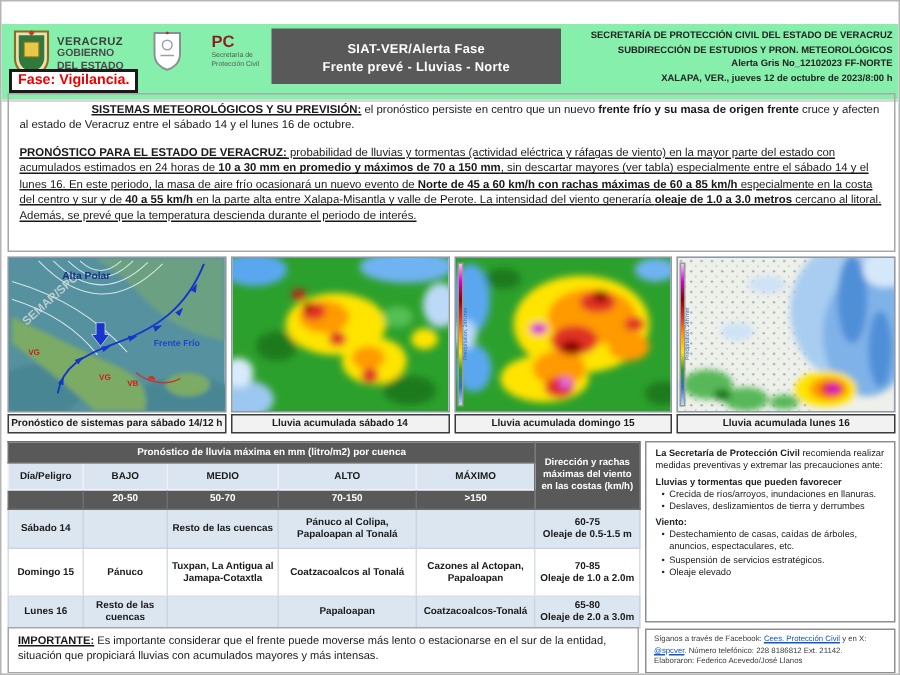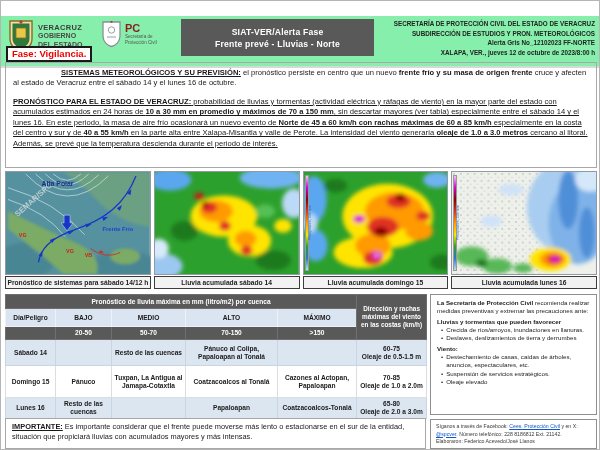--- a/index.html
+++ b/index.html
@@ -5,21 +5,21 @@
   * { margin:0; padding:0; box-sizing:border-box; }
   html,body { background:#e8e8e8; }
   body { font-family:"Liberation Sans", sans-serif; }
   .page { position:relative; width:600px; height:450px; background:#fff; border:1px solid #b5b5b5; overflow:hidden; }
 
   
   .hdr { position:absolute; top:0; left:0; right:0; height:52px; border-bottom:2px solid #d8d8d8; background:#86efac;margin-top:15px; }
   .gov-logo { position:absolute; left:7px; top:4px; display:flex; align-items:center; gap:4px; }
   .gov-text { font-size:7px; font-weight:bold; color:#4a4a4a; line-height:1.25; }
   .gov-text .t1 { font-size:7.5px; color:#3d3d3d; letter-spacing:.3px; }
-  .pc-logo { position:absolute; left:100px; top:5px; display:flex; align-items:center; gap:3px; }
+  .pc-logo { position:absolute; left:100px; top:5px; display:flex; align-items:center; gap:19px; }
   .pc-abbr { font-size:11px; font-weight:bold; color:#8c1d1d; line-height:1; }
   .pc-sub { font-size:4.6px; color:#555; line-height:1.25; }
   .banner { position:absolute; left:180px; top:3px; width:193px; height:37px; background:#595959; color:#fff;
             display:flex; flex-direction:column; align-items:center; justify-content:center; gap:2px; }
   .banner .b1, .banner .b2 { font-size:8.6px; font-weight:bold; letter-spacing:.2px; }
   .org { position:absolute; right:4px; top:3px; width:224px; text-align:right; font-size:6.3px; font-weight:bold; color:#222; line-height:1.52; }
 
   
   .fase { position:absolute; top:45px; left:5px; border:2px solid #1a1a1a; background:#fff; padding:0 4px 1px 4px;
           font-size:9.5px; font-weight:bold; color:#ef0000; }

